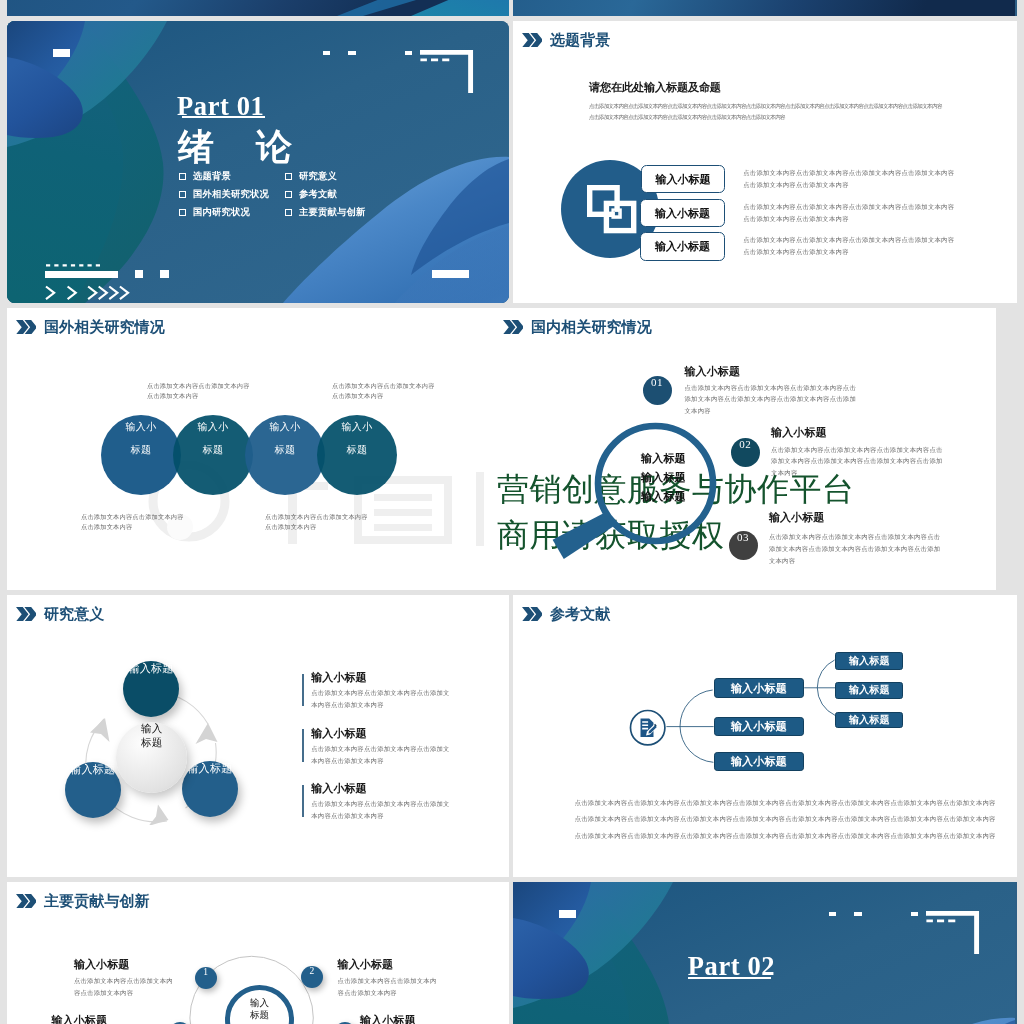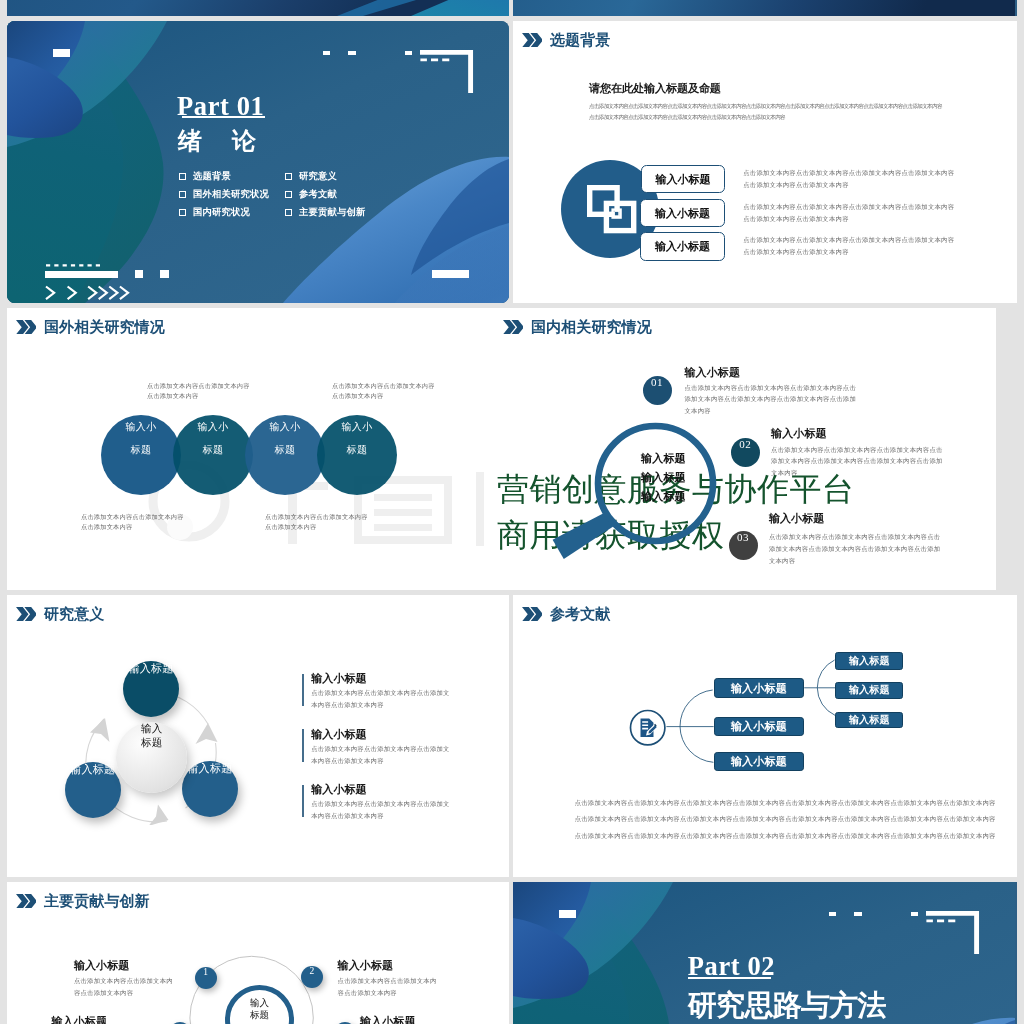--- a/index.html
+++ b/index.html
@@ -11,21 +11,21 @@
   .slide[style*="left:513px"]{width:504px;}
 
   
   .shead{position:absolute;left:8.5px;top:11px;display:flex;align-items:center;height:16px;}
   .shead .chev{width:20.5px;height:14.5px;margin-right:8px;flex:0 0 auto;display:block;}
   .shead .ttl{font-family:"Liberation Serif",serif;font-weight:bold;font-size:15px;
               color:#1d4f76;line-height:1;letter-spacing:.1px;white-space:nowrap;}
 
   .txt{font-family:"Liberation Sans",sans-serif;font-size:5.5px;color:#666;
        line-height:10.6px;letter-spacing:-0.6px;}
-  .sub{font-family:Liberation Serif, serif;font-weight:bold;color:#1a1a1a;font-size:9px;
+  .sub{font-family:Liberation Mono, monospace;font-weight:bold;color:#1a1a1a;font-size:9px;
        letter-spacing:.3px;}
   .txt2{font-family:"Liberation Sans",sans-serif;font-size:6.2px;color:#666;
         line-height:10.7px;letter-spacing:0.23px;}
   .txt3{font-family:"Liberation Sans",sans-serif;font-size:6.3px;color:#666;
         line-height:11.9px;letter-spacing:0.3px;}
   .wmtext{font-family:"Liberation Sans",sans-serif;font-size:32px;color:#14532d;
           letter-spacing:0.5px;line-height:1;white-space:nowrap;}
 
   .circ{position:absolute;border-radius:50%;display:flex;
         justify-content:center;text-align:center;color:#fff;
@@ -33,21 +33,21 @@
 
   .pillbtn{position:absolute;display:flex;align-items:center;justify-content:center;
            font-family:"Liberation Serif",serif;font-weight:bold;color:#fff;}
 
   
   .cover{background:#2d5f86;}
   .cover .dec{position:absolute;background:#fff;}
   .cover .pnum{position:absolute;font-family:"Liberation Serif",serif;font-weight:bold;
                color:#fff;font-size:26.5px;letter-spacing:0.6px;line-height:1;}
   .cover .pttl{position:absolute;font-family:"Liberation Serif",serif;font-weight:bold;
-               color:#fff;font-size:24px;letter-spacing:3px;line-height:1;}
+               color:#fff;font-size:36px;letter-spacing:3px;line-height:1;}
   .cover .toc{position:absolute;display:flex;align-items:center;
               font-family:"Liberation Serif",serif;font-weight:bold;color:#fff;font-size:9.3px;
               white-space:nowrap;letter-spacing:.2px;line-height:1;}
   .cover .toc i{width:5px;height:5px;border:1.2px solid #fff;margin-right:7px;
                 display:inline-block;flex:0 0 auto;}
   .wm{position:absolute;pointer-events:none;opacity:1;}
 </style>
 </head>
 <body>
 
@@ -527,16 +527,15 @@
     <div class="dec" style="left:46.2px;top:27.8px;width:16.4px;height:7.8px;"></div>
     <div class="dec" style="left:316.2px;top:29.8px;width:7px;height:4.6px;"></div>
     <div class="dec" style="left:341.3px;top:29.8px;width:7.4px;height:4.6px;"></div>
     <div class="dec" style="left:397.5px;top:29.8px;width:7.1px;height:4.6px;"></div>
     <svg style="position:absolute;left:412.8px;top:29.3px;" width="58" height="43" viewBox="0 0 58 43">
       <path d="M0,2.4 H50.6 V42.9" stroke="#fff" stroke-width="4.9" fill="none"></path>
       <path d="M0.4,9.9 H6.9 M11,9.9 H18.1 M22.2,9.9 H29.3" stroke="#fff" stroke-width="2.6" fill="none"></path>
     </svg>
     <div class="pnum" style="left:174.8px;top:71px;">Part 02</div>
     <div class="dec" style="left:174.8px;top:95px;width:83px;height:2.4px;"></div>
-    <div class="pttl" style="left:174.8px;top:109px;letter-spacing:-0.7px;font-size:29px;">研究思路与方法</div>
   </div>
 
 </div>
 
 </body></html>

